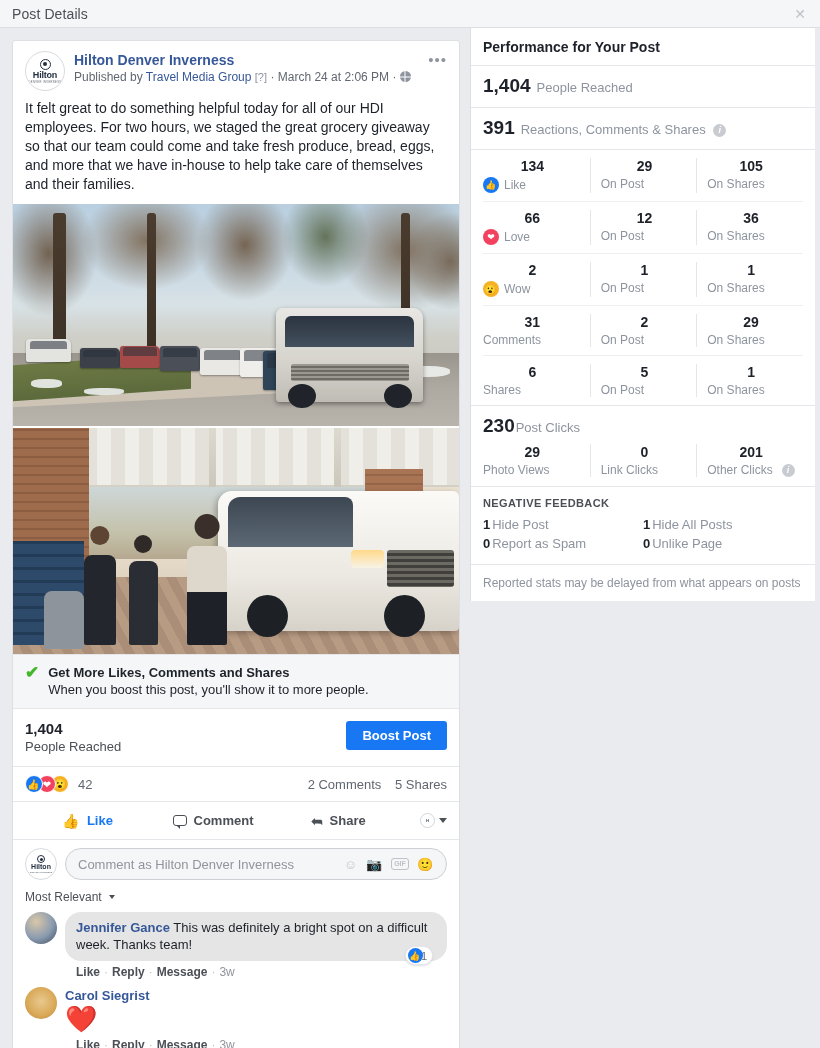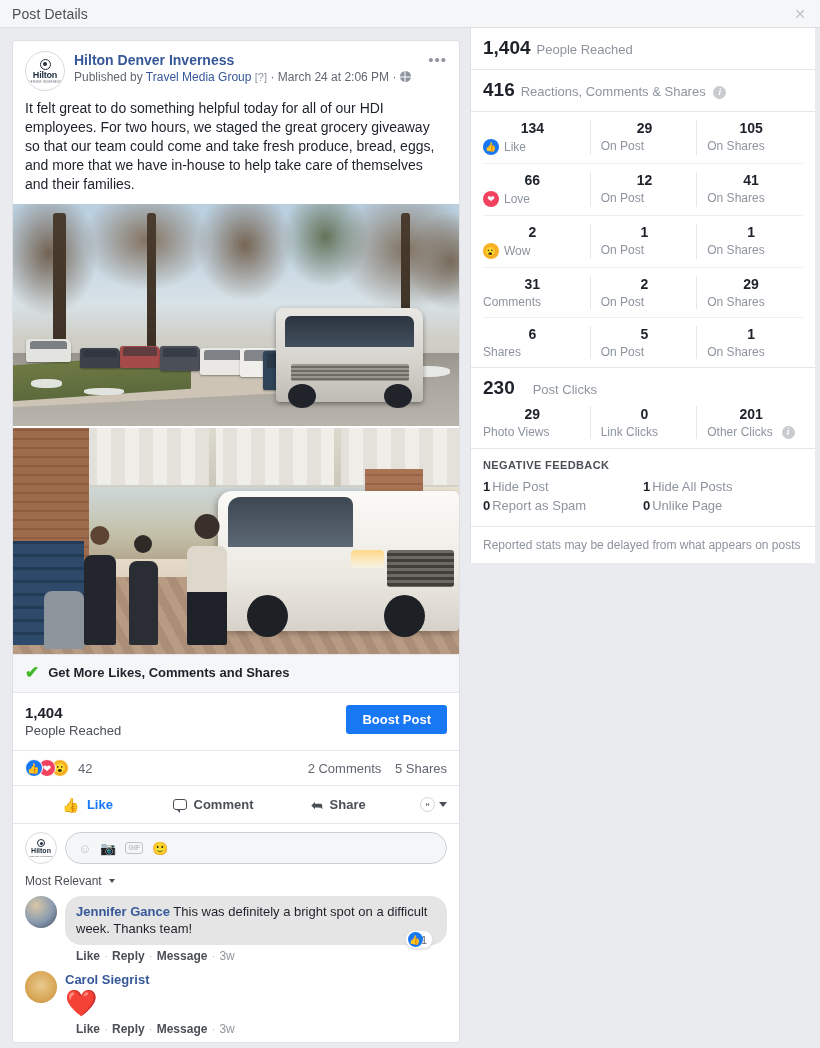--- a/index.html
+++ b/index.html
@@ -384,21 +384,21 @@
   .sr-num { font-size: 14px; font-weight: bold; color: #1d2129; line-height: 17px; text-align: center; }
   .sr-lbl { font-size: 12px; color: #8d949e; display: flex; align-items: center; gap: 5px; margin-top: 2px; }
   .rxs { width: 16px; height: 16px; border-radius: 50%;
     display: inline-flex; align-items: center; justify-content: center;
     color: #fff; font-size: 9px; flex: 0 0 16px; }
   .rxs-like { background: #1877f2; }
   .rxs-love { background: #f3425f; }
   .rxs-wow  { background: #f7b125; font-size: 10px; }
 
   .clicks-wrap { padding: 9px 12px 9px 12px; border-bottom: 1px solid #e5e6e9; }
-  .clicks-head { display: flex; align-items: baseline; gap: 18px; margin-bottom: 7px; }
+  .clicks-head { display: flex; align-items: baseline; gap: 1px; margin-bottom: 7px; }
   .clicks-row { display: flex; }
 
   .neg-wrap { padding: 10px 12px 11px 12px; border-bottom: 1px solid #e5e6e9; }
   .neg-title {
     font-size: 11px; font-weight: bold; color: #4b4f56;
     letter-spacing: .4px; margin-bottom: 6px;
   }
   .neg-grid { display: flex; flex-wrap: wrap; }
   .neg-item { width: 50%; font-size: 13px; color: #8d949e; padding: 2px 0; }
   .neg-item b { color: #1d2129; font-weight: bold; margin-right: 2px; }
@@ -498,20 +498,21 @@
         <div class="person" style="left:39%;width:9%;height:44%;background:linear-gradient(#ded7cb 46%,#1e2128 46%);">
           <div class="head" style="background:#3a2f2a;"></div>
         </div>
         <div class="person" style="left:7%;bottom:2%;width:9%;height:26%;background:#8e949c;"></div>
       </div>
 
       <div class="boost-banner">
         <div class="check-mark">✔</div>
         <div>
           <div class="boost-title">Get More Likes, Comments and Shares</div>
+          <div class="boost-sub">When you boost this post, you'll show it to more people.</div>
         </div>
       </div>
 
       <div class="boost-stats">
         <div class="bs-block">
           <div class="bs-num">1,404</div>
           <div class="bs-lbl">People Reached</div>
         </div>
         <button class="boost-btn">Boost Post</button>
       </div>
@@ -550,20 +551,21 @@
 
       <div class="composer">
         <div class="comp-av">
           <div class="ring2">
               <i></i>
             </div>
           <div class="wm2">Hilton</div>
           <div class="sub2">DENVER INVERNESS</div>
         </div>
         <div class="comp-box">
+          <span class="comp-placeholder">Comment as Hilton Denver Inverness</span>
           <span class="comp-icons">
             <span class="ci">☺</span>
             <span class="ci">📷</span>
             <span class="ci ci-gif">GIF</span>
             <span class="ci">🙂</span>
           </span>
         </div>
       </div>
 
       <div class="sort-row">
@@ -602,28 +604,31 @@
           </div>
         </div>
       </div>
 
     </div>
   </div>
 
   <div class="right-col">
     <div class="perf-panel">
 
+      <div class="perf-header">
+        <div class="perf-title">Performance for Your Post</div>
+      </div>
 
       <div class="stat-top">
         <span class="stat-big">1,404</span>
         <span class="stat-lbl">People Reached</span>
       </div>
 
       <div class="stat-top">
-        <span class="stat-big">416</span>
+        <span class="stat-big">391</span>
         <span class="stat-lbl">
           <span>Reactions, Comments &amp; Shares</span>
           <span class="info-ico">i</span>
         </span>
       </div>
 
       <div class="stat-rows">
 
         <div class="stat-row">
           <div class="sr-cell">
@@ -649,21 +654,21 @@
             <div class="sr-lbl">
               <span class="rxs rxs-love">❤</span>
               <span>Love</span>
             </div>
           </div>
           <div class="sr-cell div">
             <div class="sr-num">12</div>
             <div class="sr-lbl">On Post</div>
           </div>
           <div class="sr-cell div">
-            <div class="sr-num">41</div>
+            <div class="sr-num">36</div>
             <div class="sr-lbl">On Shares</div>
           </div>
         </div>
 
         <div class="stat-row">
           <div class="sr-cell">
             <div class="sr-num">2</div>
             <div class="sr-lbl">
               <span class="rxs rxs-wow">😮</span>
               <span>Wow</span>

